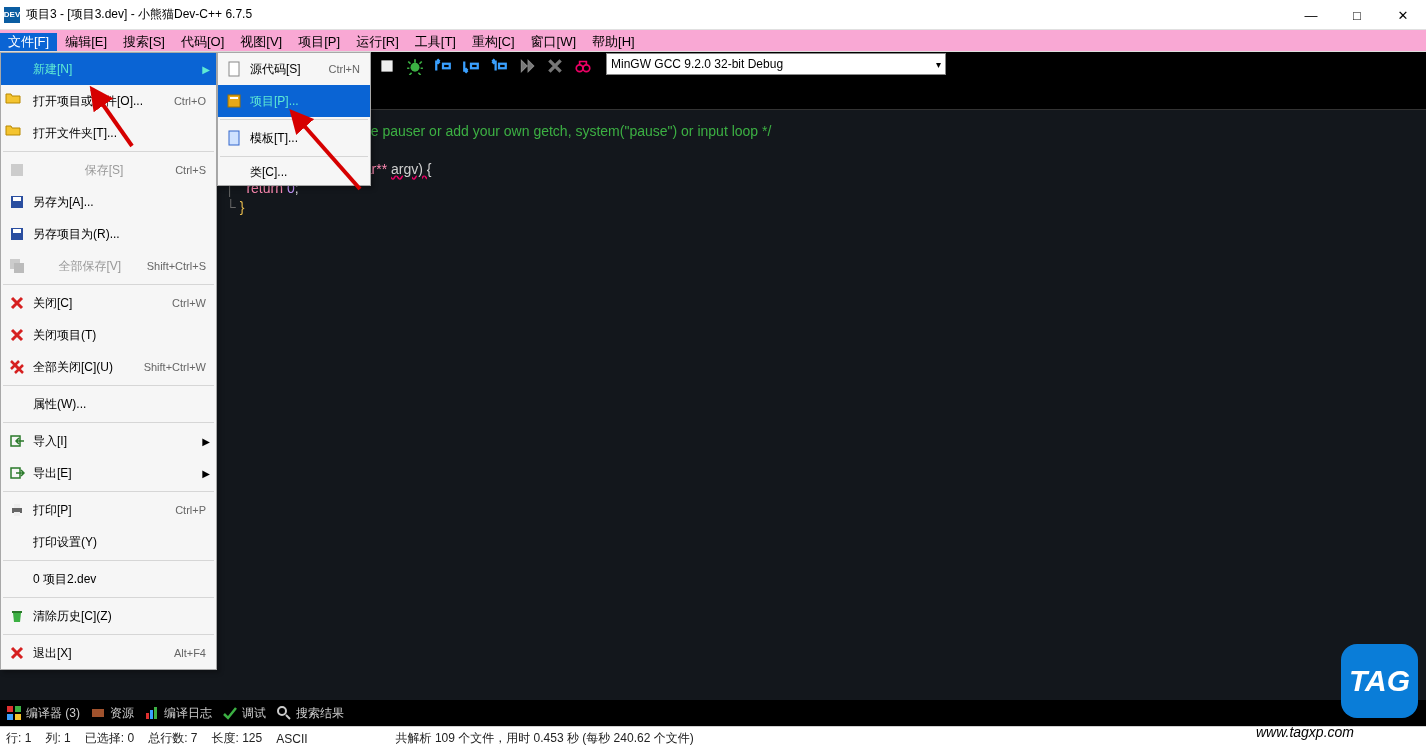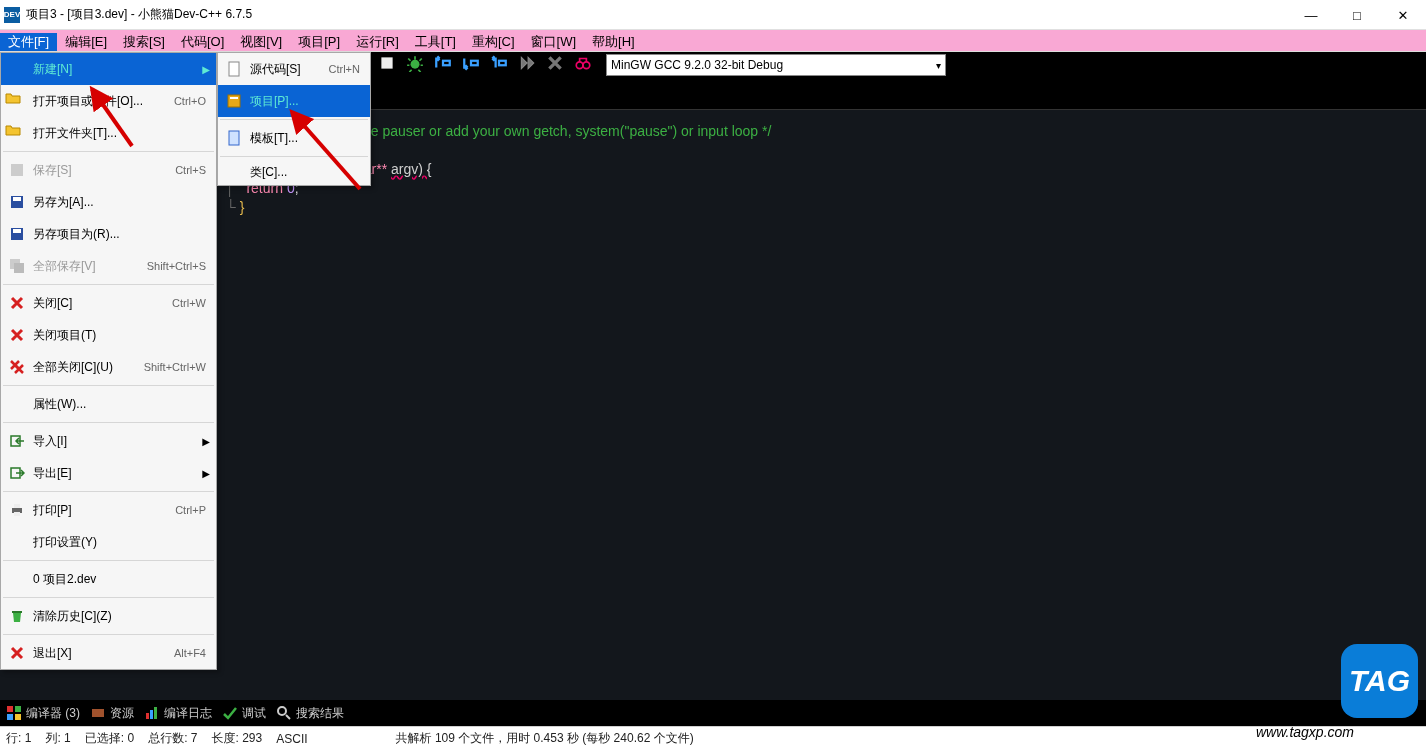--- a/index.html
+++ b/index.html
@@ -5,21 +5,21 @@
 * { box-sizing: border-box; margin: 0; padding: 0; font-family: "Microsoft YaHei", "SimSun", sans-serif; }
 html, body { width: 1426px; height: 752px; overflow: hidden; background: #fff; }
 .titlebar { height: 30px; background: #fff; display: flex; align-items: center; padding: 0 4px; border-bottom: 1px solid #e0e0e0; position: relative; }
 .titlebar .app-icon { width: 16px; height: 16px; background: #0b5da2; display: inline-flex; align-items: center; justify-content: center; color: #fff; font-size: 8px; font-weight: bold; margin-right: 6px; }
 .titlebar .title-text { font-size: 12px; color: #000; }
 .winbtns { position: absolute; right: 0; top: 0; display: flex; height: 30px; }
 .winbtn { width: 46px; height: 30px; display: flex; align-items: center; justify-content: center; font-size: 13px; cursor: default; }
 .menubar { height: 22px; background: #f9a8d4; display: flex; align-items: flex-end; font-size: 13px; color: #000; border-bottom: 1px solid #ddd; }
 .menubar .menu-item { padding: 0 8px; display: flex; align-items: center; cursor: default; }
 .menubar .menu-item.active { background: #0a64d4; color: #fff; }
-.toolbar { height: 32px; background: #000; display: flex; align-items: flex-end; padding: 8px 2px; gap: 2px; }
+.toolbar { height: 32px; background: #000; display: flex; align-items: flex-start; padding: 1px 2px; gap: 2px; }
 .tbtn { width: 26px; height: 26px; display: flex; align-items: center; justify-content: center; color: #ddd; }
 .tbtn.bug svg { fill: #3cb043; }
 .tbtn.dark svg { stroke: #888; fill: #888; }
 .compiler-combo { margin-left: 8px; height: 22px; width: 340px; background: #fff; border: 1px solid #888; font-size: 12px; padding: 0 4px; display: flex; align-items: center; justify-content: space-between; }
 .compiler-combo .arrow { font-size: 10px; }
 .workarea { position: relative; height: 616px; }
 .editor { position: absolute; left: 0; top: 0; right: 0; bottom: 0; background: #13171c; }
 .editor-tabs { height: 26px; background: #000; border-bottom: 1px solid #333; }
 .editor-lines { padding: 0 0 0 0; font-family: "Consolas", monospace; font-size: 14px; line-height: 19px; position: absolute; left: 226px; top: 0; right: 0; }
 .editor-lines .l { white-space: pre; color: #a5efad; }
@@ -33,21 +33,21 @@
 .editor-lines .gold { color: #e3b84d; }
 .fold { color: #666; }
 .dropdown { position: absolute; background: #f6f6f6; border: 1px solid #a8a8a8; box-shadow: 3px 3px 4px rgba(0,0,0,.25); z-index: 50; font-size: 12px; }
 .dropdown.file { left: 0; top: 52px; width: 217px; }
 .dd-row { display: flex; align-items: center; height: 32px; padding: 0 10px 0 4px; position: relative; }
 .dd-row.short { height: 26px; }
 .dd-row.highlight { background: #0a64d4; color: #5eead4; }
 .dd-icon { width: 24px; height: 22px; display: flex; align-items: center; justify-content: center; margin-right: 4px; }
 .dd-label { flex: 1; }
 .dd-shortcut { color: #666; font-size: 11px; }
-.dd-row.disabled { color: #999; }
+.dd-row.disabled { color: #999; text-align: center; }
 .dd-sep { height: 1px; background: #d6d6d6; margin: 2px 2px; }
 .dd-arrow { position: absolute; right: 6px; font-size: 10px; }
 .dropdown.sub { left: 217px; top: 52px; width: 154px; }
 .dd-folder { display: inline-block; }
 .dd-folder svg { display: block; }
 .red-x svg { display: block; }
 .redarrow { position: absolute; z-index: 60; pointer-events: none; }
 .redarrow.a1 { left: 82px; top: 81px; }
 .redarrow.a2 { left: 280px; top: 104px; }
 .bottom-bar { height: 26px; background: #000; display: flex; align-items: center; gap: 10px; padding: 0 6px; font-size: 12px; color: #ccc; }
@@ -403,21 +403,21 @@
       </svg>
     <span>搜索结果</span>
   </div>
 </div>
 
 <div class="statusbar">
   <span><span>行:</span> <span>1</span></span>
   <span><span>列:</span> <span>1</span></span>
   <span><span>已选择:</span> <span>0</span></span>
   <span><span>总行数:</span> <span>7</span></span>
-  <span><span>长度:</span> <span>293</span></span>
+  <span><span>长度:</span> <span>125</span></span>
   <span>ASCII</span>
   <span style="flex:0 0 60px"></span>
   <span>共解析 109 个文件，用时 0.453 秒 (每秒 240.62 个文件)</span>
 </div>
 
 <div class="watermark">
   <span class="tag">TAG</span>
 </div>
 <div class="watermark2">www.tagxp.com</div>
 

